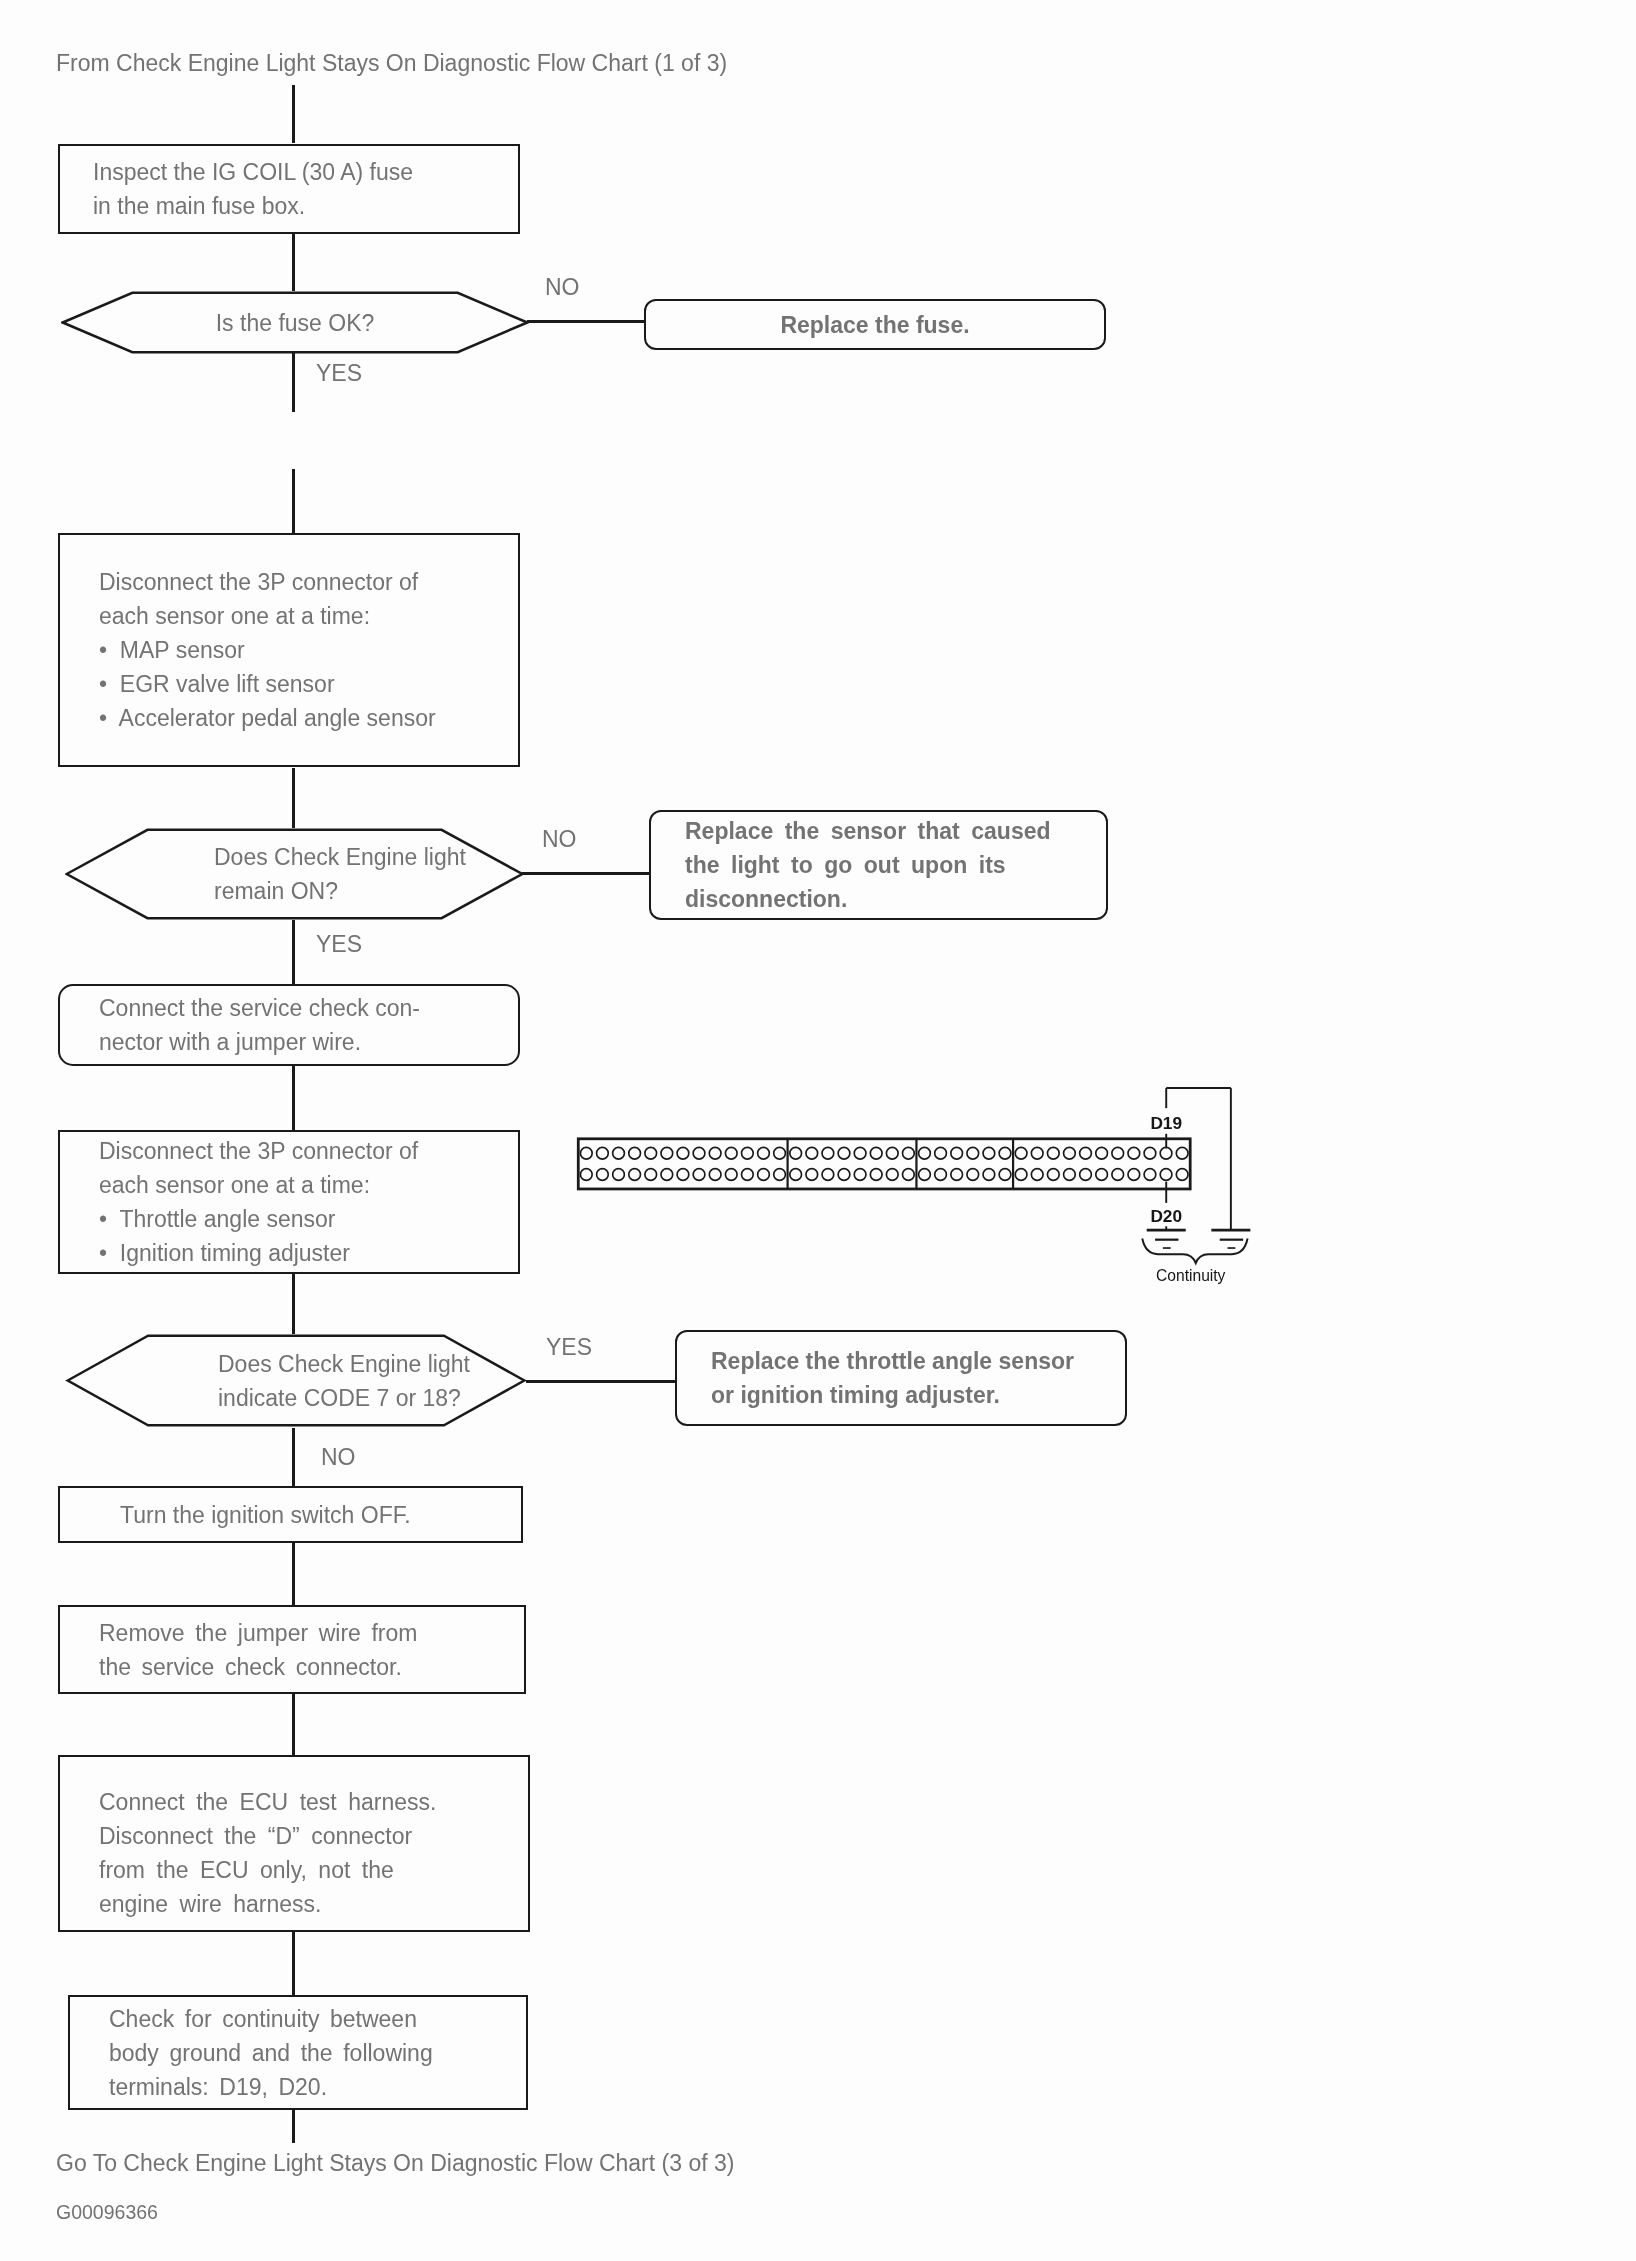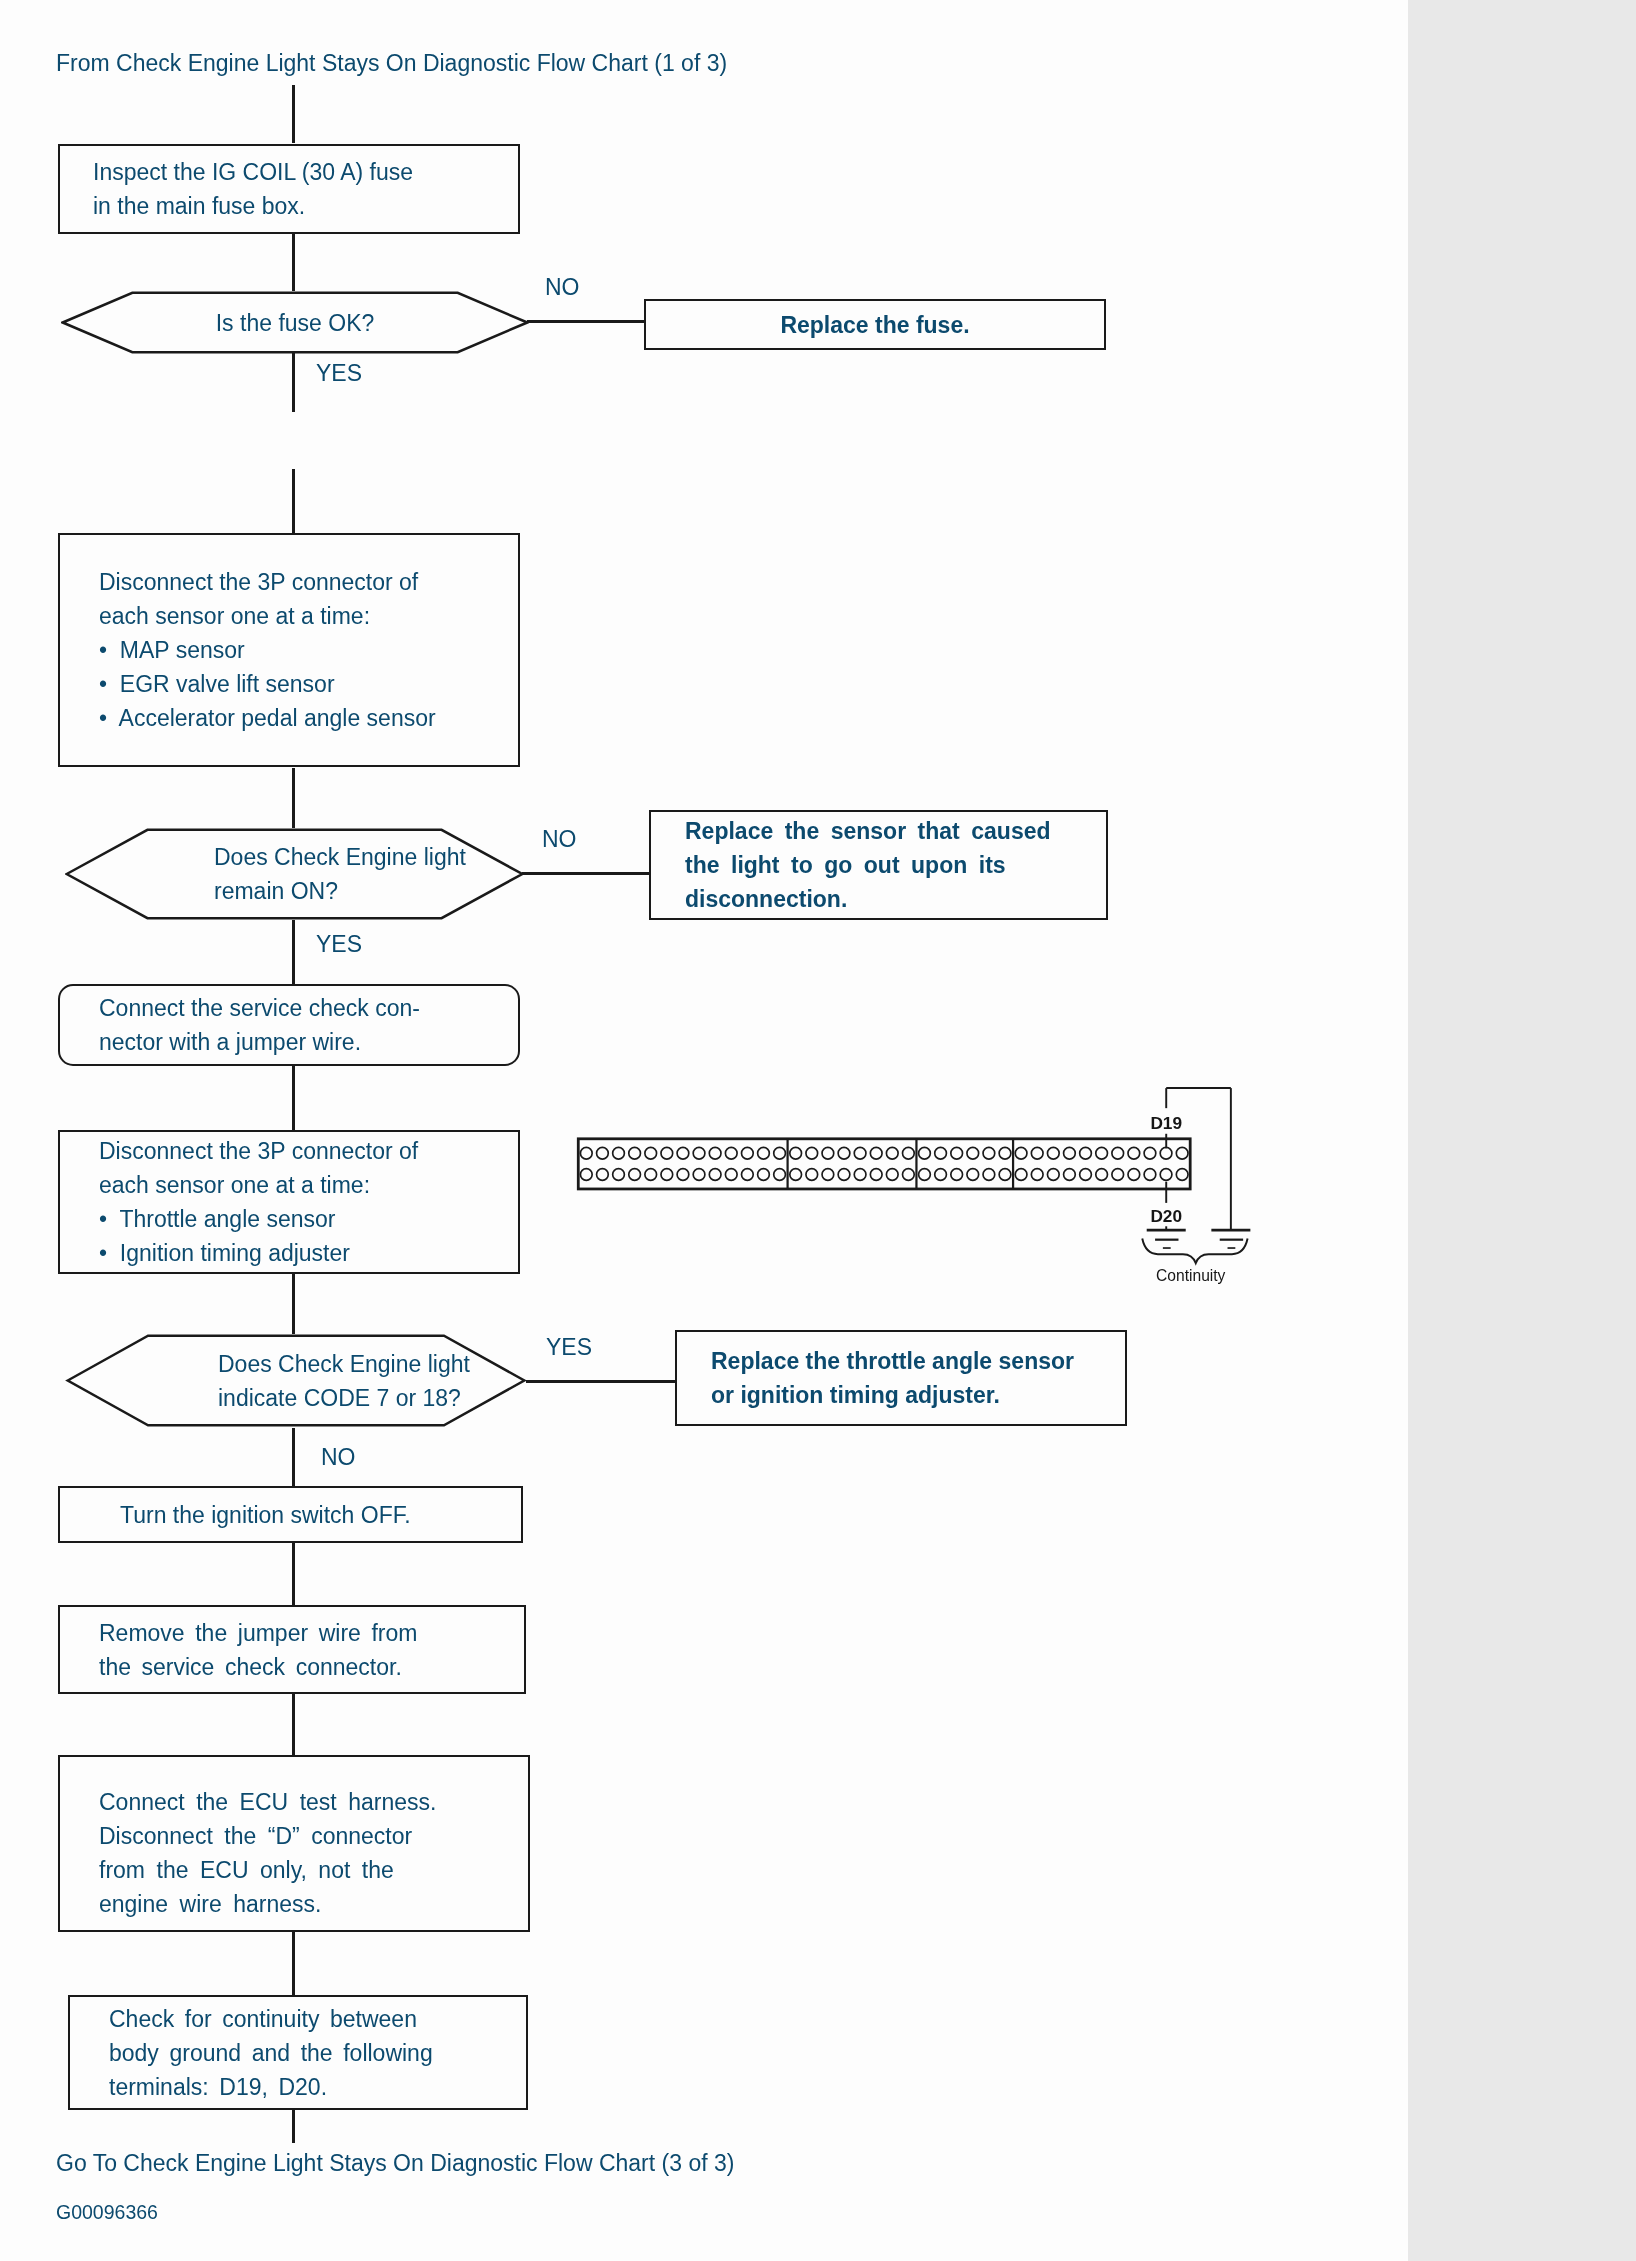--- a/index.html
+++ b/index.html
@@ -1,29 +1,29 @@
 <!DOCTYPE html>
 <html style="font-size:13.6px"><head>
 <meta charset="utf-8">
 <style>
   html,body{margin:0;padding:0;background:#e8e8e8;}
   .page{
-    position:relative;width:1408px;height:2261px;background:#fdfdfd;
-    font-family:"Liberation Sans",sans-serif;color:#0c4a6e;overflow:hidden;
+    position:relative;width:1636px;height:2261px;background:#fdfdfd;
+    font-family:"Liberation Sans",sans-serif;color:#737373;overflow:hidden;
   }
   .txt{position:absolute;font-size:23px;line-height:29px;white-space:pre;}
   .small{font-size:19.5px;}
   
   .pbox{
     position:absolute;border:2.5px solid #1a1a1a;background:#fdfdfd;
     display:flex;flex-direction:column;justify-content:center;
     font-size:23px;line-height:34px;box-sizing:border-box;
   }
   .pbox .bl > div{white-space:pre-wrap;}
-  .bold{font-weight:700;}
+  .bold{font-weight:700;border-radius:12px;}
   .ctr{align-items:center;text-align:center;}
   .ws5 .bl > div{word-spacing:4.2px;}
   .ws6 .bl > div{word-spacing:5.1px;}
   
   .vline{position:absolute;width:2.5px;background:#1a1a1a;}
   .hline{position:absolute;height:2.5px;background:#1a1a1a;}
   
   .dec{position:absolute;}
   .dec svg{position:absolute;left:0;top:0;display:block;}
   .dec .dtext{

